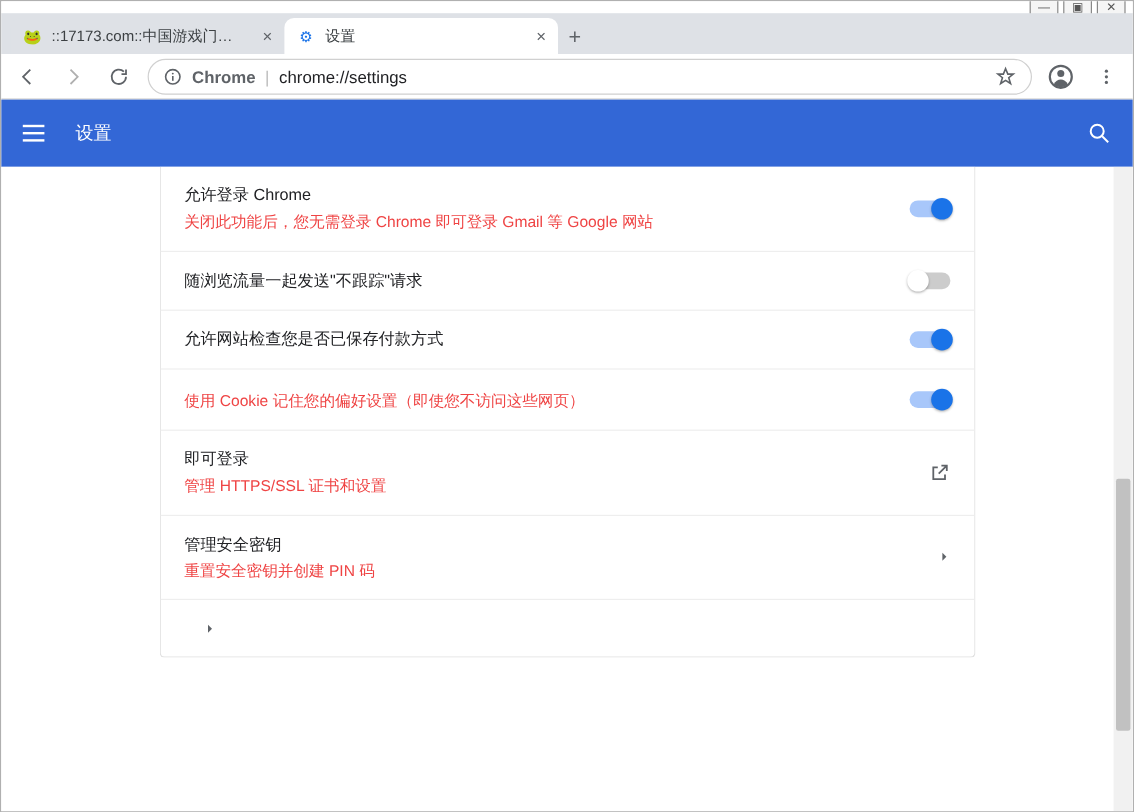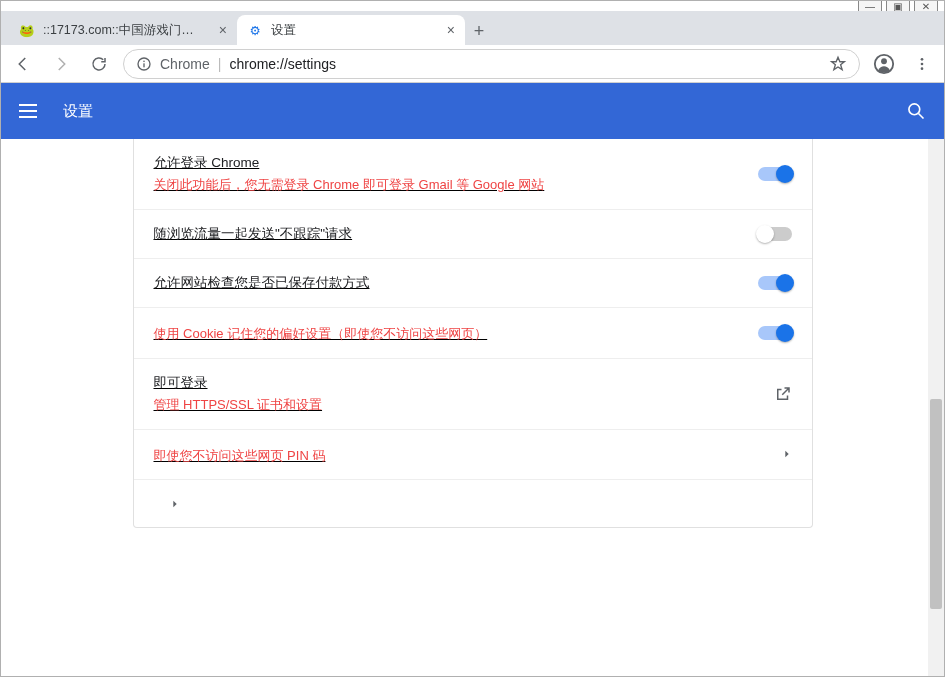--- a/index.html
+++ b/index.html
@@ -18,38 +18,38 @@
   .tab .favicon { width: 16px; height: 16px; margin-right: 8px; display:flex; align-items:center; justify-content:center; }
   .tab .close { margin-left: auto; font-size: 14px; color: #5f6368; }
   .newtab { width: 28px; height: 28px; display:flex; align-items:center; justify-content:center; color:#5f6368; font-size:18px; }
 
   
   .toolbar { height: 38px; background: #fff; border-bottom: 1px solid #d0d0d0; display: flex; align-items: center; padding: 0 8px; gap: 10px; }
   .nav-icon { width: 28px; height: 28px; display:flex; align-items:center; justify-content:center; color:#5f6368; border-radius: 50%; }
   .nav-icon.disabled { color: #b0b0b0; }
   .omnibox { flex: 1; height: 30px; border: 1px solid #d0d0d0; border-radius: 16px; display:flex; align-items:center; padding: 0 12px; gap: 8px; font-size: 14px; color: #5f6368; }
   .omnibox .lock { color:#5f6368; }
-  .omnibox .chrome-label { color:#5f6368; }
+  .omnibox .chrome-label { color:#5f6368;font-weight:bold; }
   .omnibox .sep { color:#bbb; }
   .omnibox .path { color:#202124; }
   .omnibox .star { margin-left:auto; color:#5f6368; }
 
   
   .blue-header { height: 56px; background: #3367d6; display:flex; align-items:center; padding: 0 18px; color:#fff; }
   .hamburger { width: 24px; height: 24px; display:flex; flex-direction:column; justify-content:center; gap:4px; margin-right: 20px; }
   .hamburger span { display:block; height:2px; background:#fff; width:18px; }
   .blue-title { font-size: 15px; }
   .search-icon { margin-left:auto; color:#fff; }
 
   
   .content-wrap { height: calc(677px - 10px - 34px - 38px - 56px - 2px); overflow: hidden; position: relative; background:#fff; }
   .scroll-track { position:absolute; right:0; top:0; width:16px; height:100%; background:#f1f1f1; }
   .scroll-thumb { position:absolute; right:2px; width:12px; background:#c1c1c1; border-radius:2px; }
 
-  .settings-panel { margin: 0 auto; width: 680px; background:#fff; border:1px solid #e0e0e0; border-top:none; border-radius: 0 0 4px 4px; text-decoration: underline; }
+  .settings-panel { margin: 0 auto; width: 680px; background:#fff; border:1px solid #e0e0e0; border-top:none; border-radius: 0 0 4px 4px; }
   .setting-row { padding: 14px 20px; display:flex; align-items:center; border-top: none; min-height: 48px; }
   .setting-row + .setting-row { border-top: 1px solid #eee; }
   .setting-text { flex:1; }
   .setting-title { font-size: 13.5px; color:#202124; line-height: 1.5; }
   .setting-desc { font-size: 13px; color:#ef4444; margin-top: 2px; line-height:1.5; }
   .setting-action { margin-left: 16px; display:flex; align-items:center; }
 
   
   .toggle { width: 34px; height: 14px; border-radius: 7px; position: relative; }
   .toggle .knob { width: 18px; height: 18px; border-radius: 50%; position:absolute; top:-2px; box-shadow: 0 1px 2px rgba(0,0,0,0.3); }
@@ -205,21 +205,22 @@
         <div class="setting-action">
           <span class="launch">
             <svg width="18" height="18" viewBox="0 0 24 24">
               <path fill="none" stroke="#5f6368" stroke-width="2" d="M14 4h6v6M20 4l-9 9M18 14v5H5V6h5"></path>
             </svg>
           </span>
         </div>
       </div>
       <div class="setting-row">
         <div class="setting-text">
-          <div class="setting-desc">即使您不访问这些网页 PIN 码</div>
+          <div class="setting-title">管理安全密钥</div>
+          <div class="setting-desc">重置安全密钥并创建 PIN 码</div>
         </div>
         <div class="setting-action">
           <span class="chevron">
             <svg width="10" height="14" viewBox="0 0 24 24">
               <path fill="#5f6368" d="M8 4l8 8-8 8z"></path>
             </svg>
           </span>
         </div>
       </div>
       <div class="setting-row">

